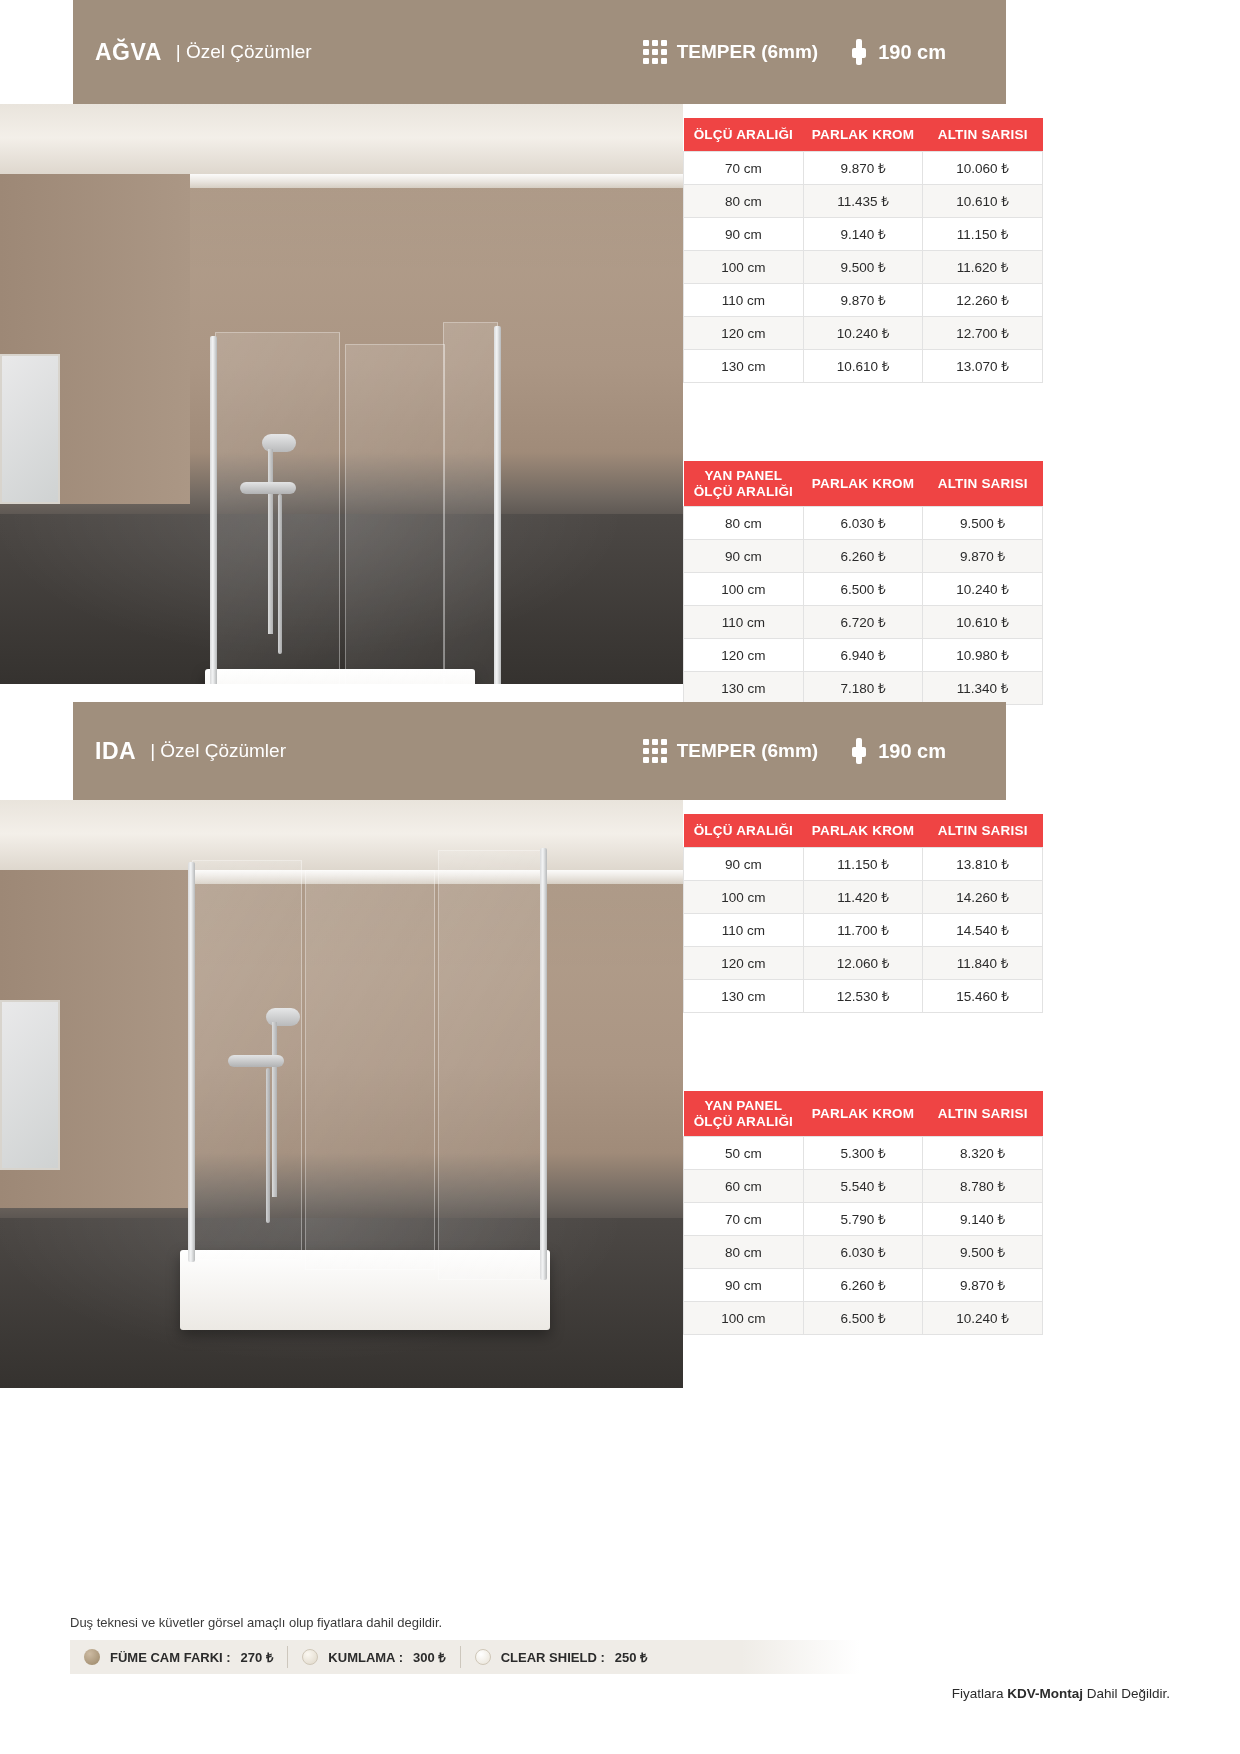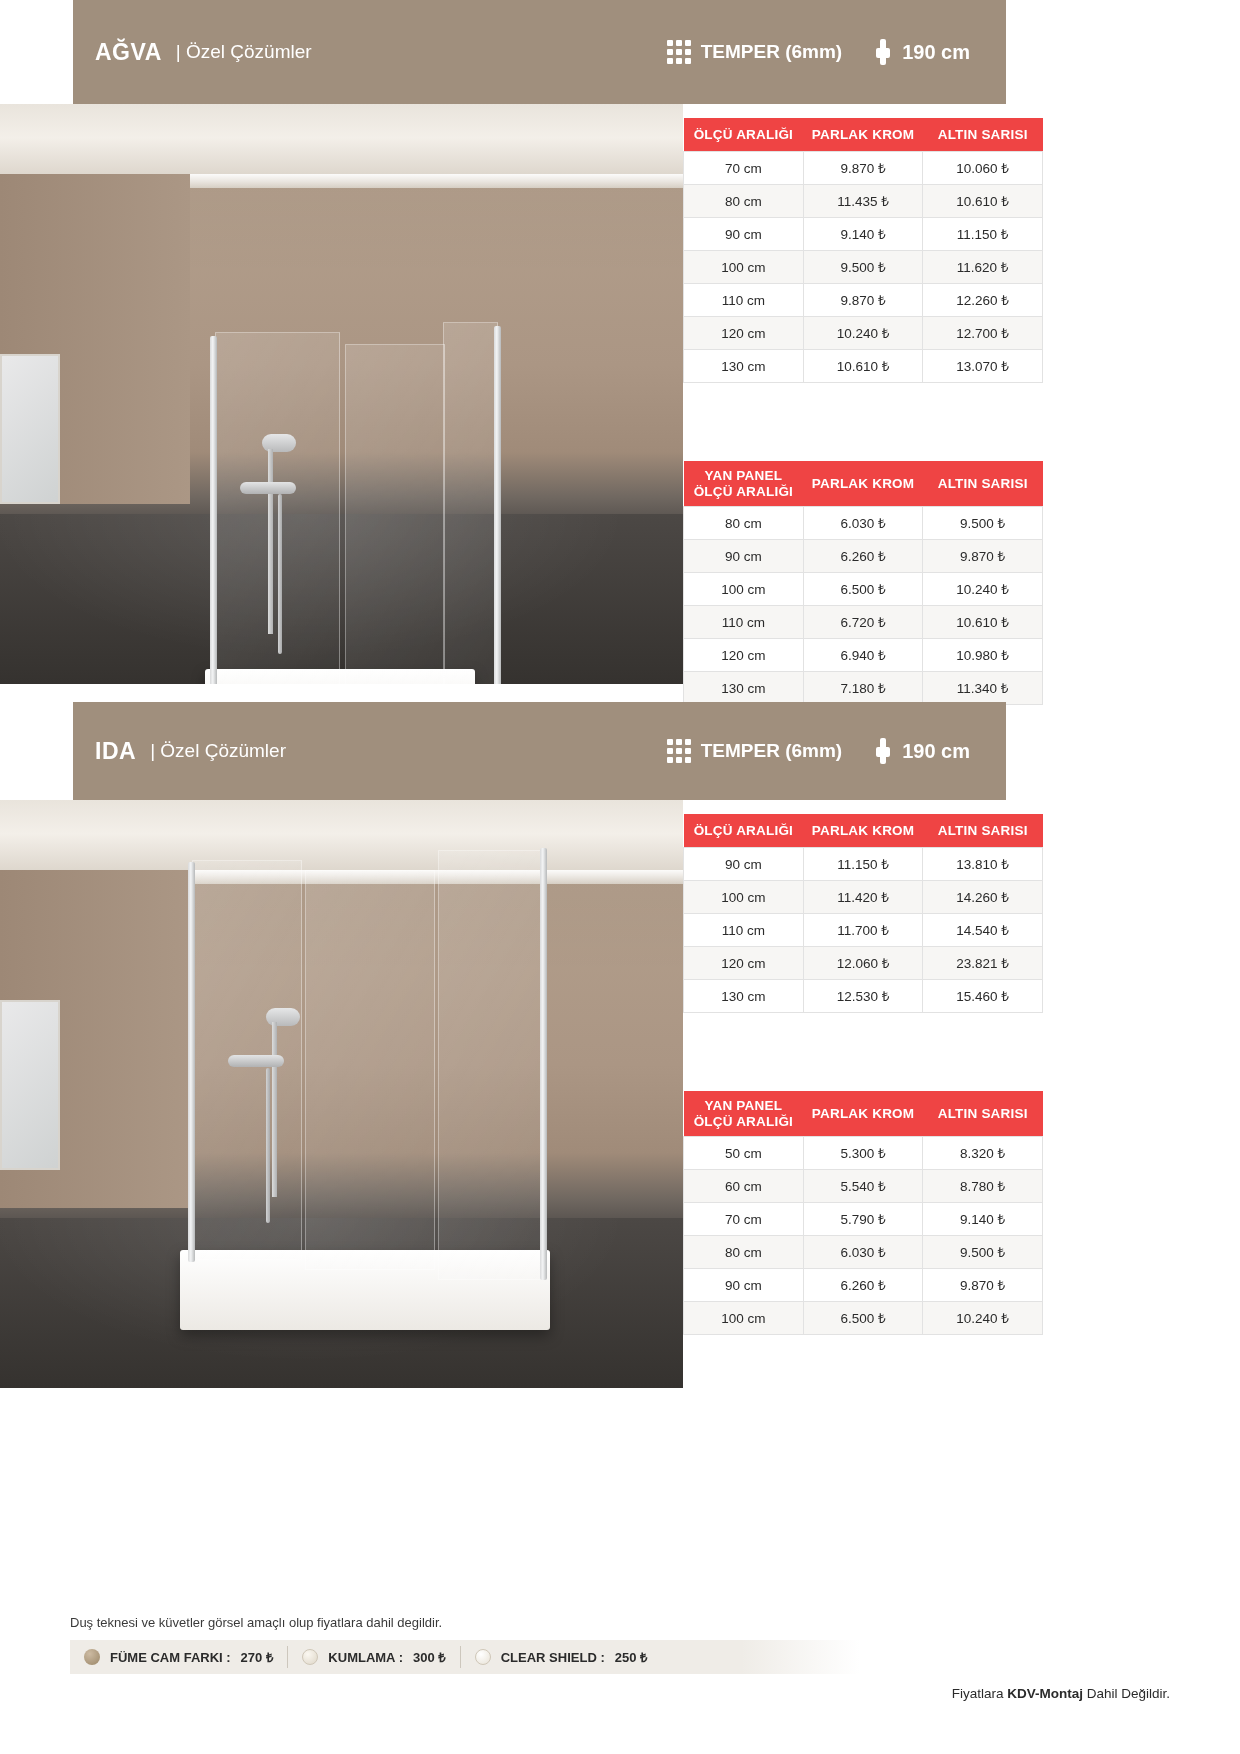--- a/index.html
+++ b/index.html
@@ -43,21 +43,21 @@
     margin-left:14px;
     font-size:19px;
     color:#ffffff;
     font-weight:normal;
   }
   .band-right {
     margin-left:auto;
     display:flex;
     align-items:center;
     gap:34px;
-    padding-right:36px;
+    padding-right:60px;
     color:#ffffff;
   }
   .temper-group { display:flex; align-items:center; gap:10px; }
   .dots-icon {
     display:grid;
     grid-template-columns:repeat(3, 6px);
     grid-template-rows:repeat(3, 6px);
     gap:3px;
   }
   .dots-icon i { display:block; width:6px; height:6px; background:#ffffff; border-radius:1px; }
@@ -461,21 +461,21 @@
             <td class="price-col">14.260 ₺</td>
           </tr>
         <tr>
             <td class="size">110 cm</td>
             <td class="price-col">11.700 ₺</td>
             <td class="price-col">14.540 ₺</td>
           </tr>
         <tr>
             <td class="size">120 cm</td>
             <td class="price-col">12.060 ₺</td>
-            <td class="price-col">23.821 ₺</td>
+            <td class="price-col">11.840 ₺</td>
           </tr>
         <tr>
             <td class="size">130 cm</td>
             <td class="price-col">12.530 ₺</td>
             <td class="price-col">15.460 ₺</td>
           </tr>
       </tbody>
     </table>
 
     <div class="table-gap" style="height:78px;"></div>

